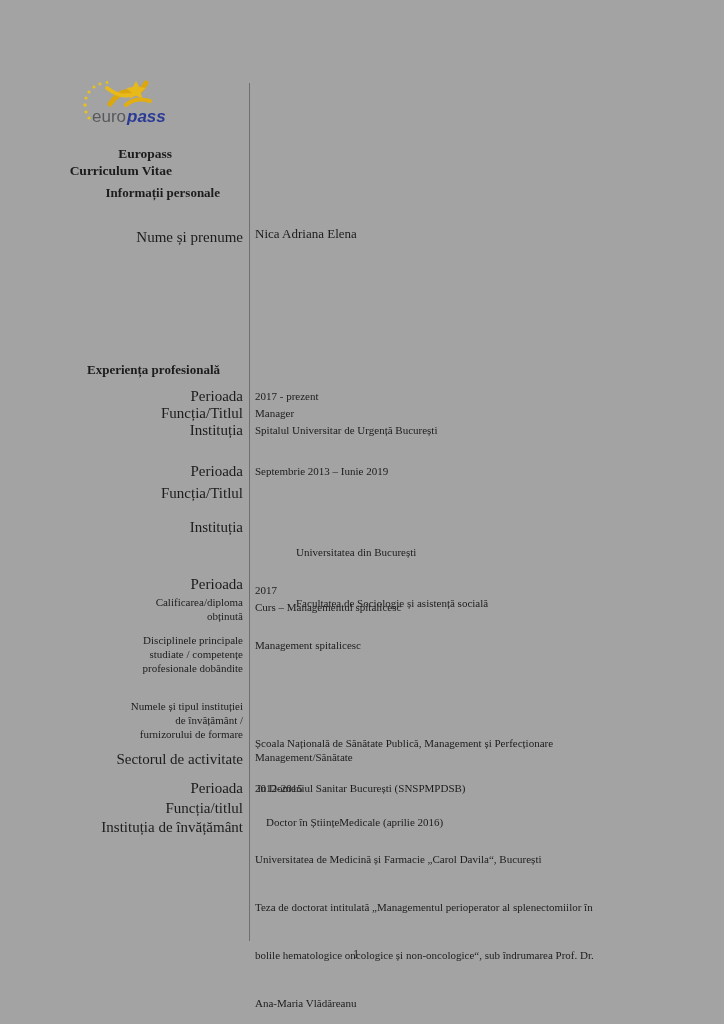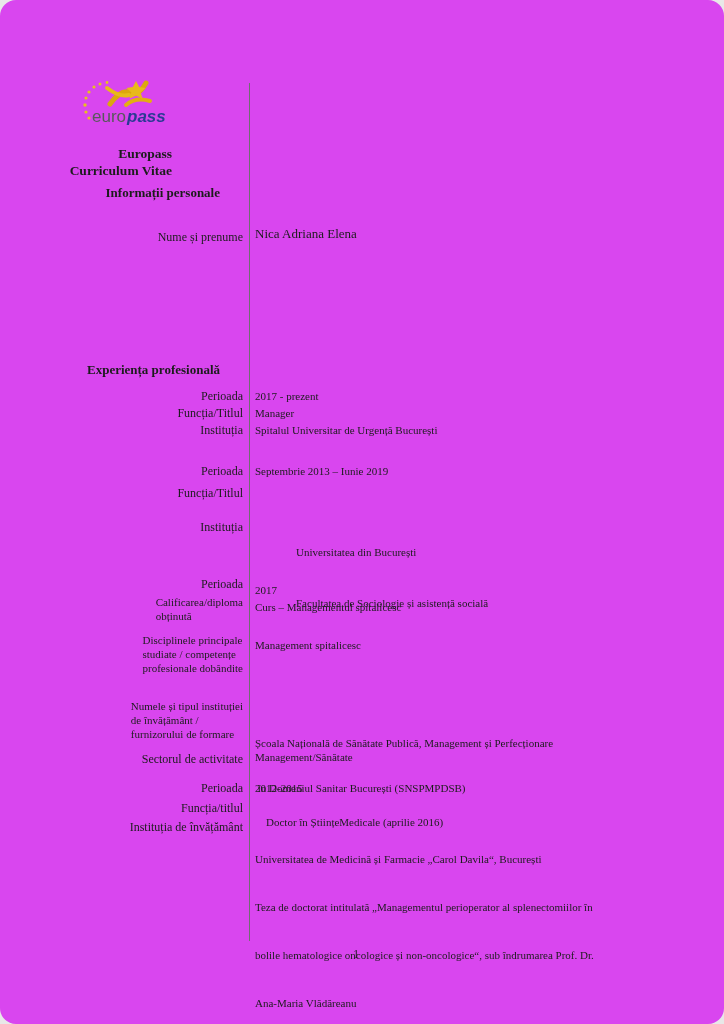--- a/index.html
+++ b/index.html
@@ -1,48 +1,47 @@
 <!DOCTYPE html>
 <html><head>
 <meta charset="utf-8">
 <style>
   html,body { margin:0; padding:0; background:#e8e8e8; }
   .page {
     position:relative;
     width:724px; height:1024px;
     margin:0 auto;
-    background:#d946ef;
+    background:#a3a3a3;
     font-family:"Liberation Serif","DejaVu Serif",serif;
     color:#1c1c1c;
     overflow:hidden;
-    border-radius:16px;
   }
   .divider {
     position:absolute; left:249px; top:83px;
     width:1px; height:858px; background:#6f6f6f;
   }
   .logo { position:absolute; left:80px; top:80px; width:110px; height:50px; }
   .hdr-title {
     position:absolute; right:552px; top:145px;
     text-align:right; font-weight:bold; font-size:13.5px; line-height:17px;
     white-space:nowrap;
   }
   .hdr-section {
     position:absolute; right:504px;
     text-align:right; font-weight:bold; font-size:13px; line-height:15px;
     white-space:nowrap;
   }
   .lbl {
     position:absolute; right:481px;
-    text-align:left; font-size:12px; line-height:14px;
+    text-align:left; font-size:15px; line-height:14px;
     white-space:nowrap;
   }
   .lbl-multi {
     position:absolute; right:481px;
-    font-size:11px; line-height:14px;
+    text-align:right; font-size:11px; line-height:14px;
   }
   .val {
     position:absolute; left:255px; width:415px;
     font-size:11px; line-height:14px;
     white-space:pre-wrap;
   }
   .b { font-weight:normal; }
   .val-name { font-size:13px; line-height:16px; }
   .lh17 { line-height:17px;margin-left:41px; }
   .lh15 { line-height:15px; }

